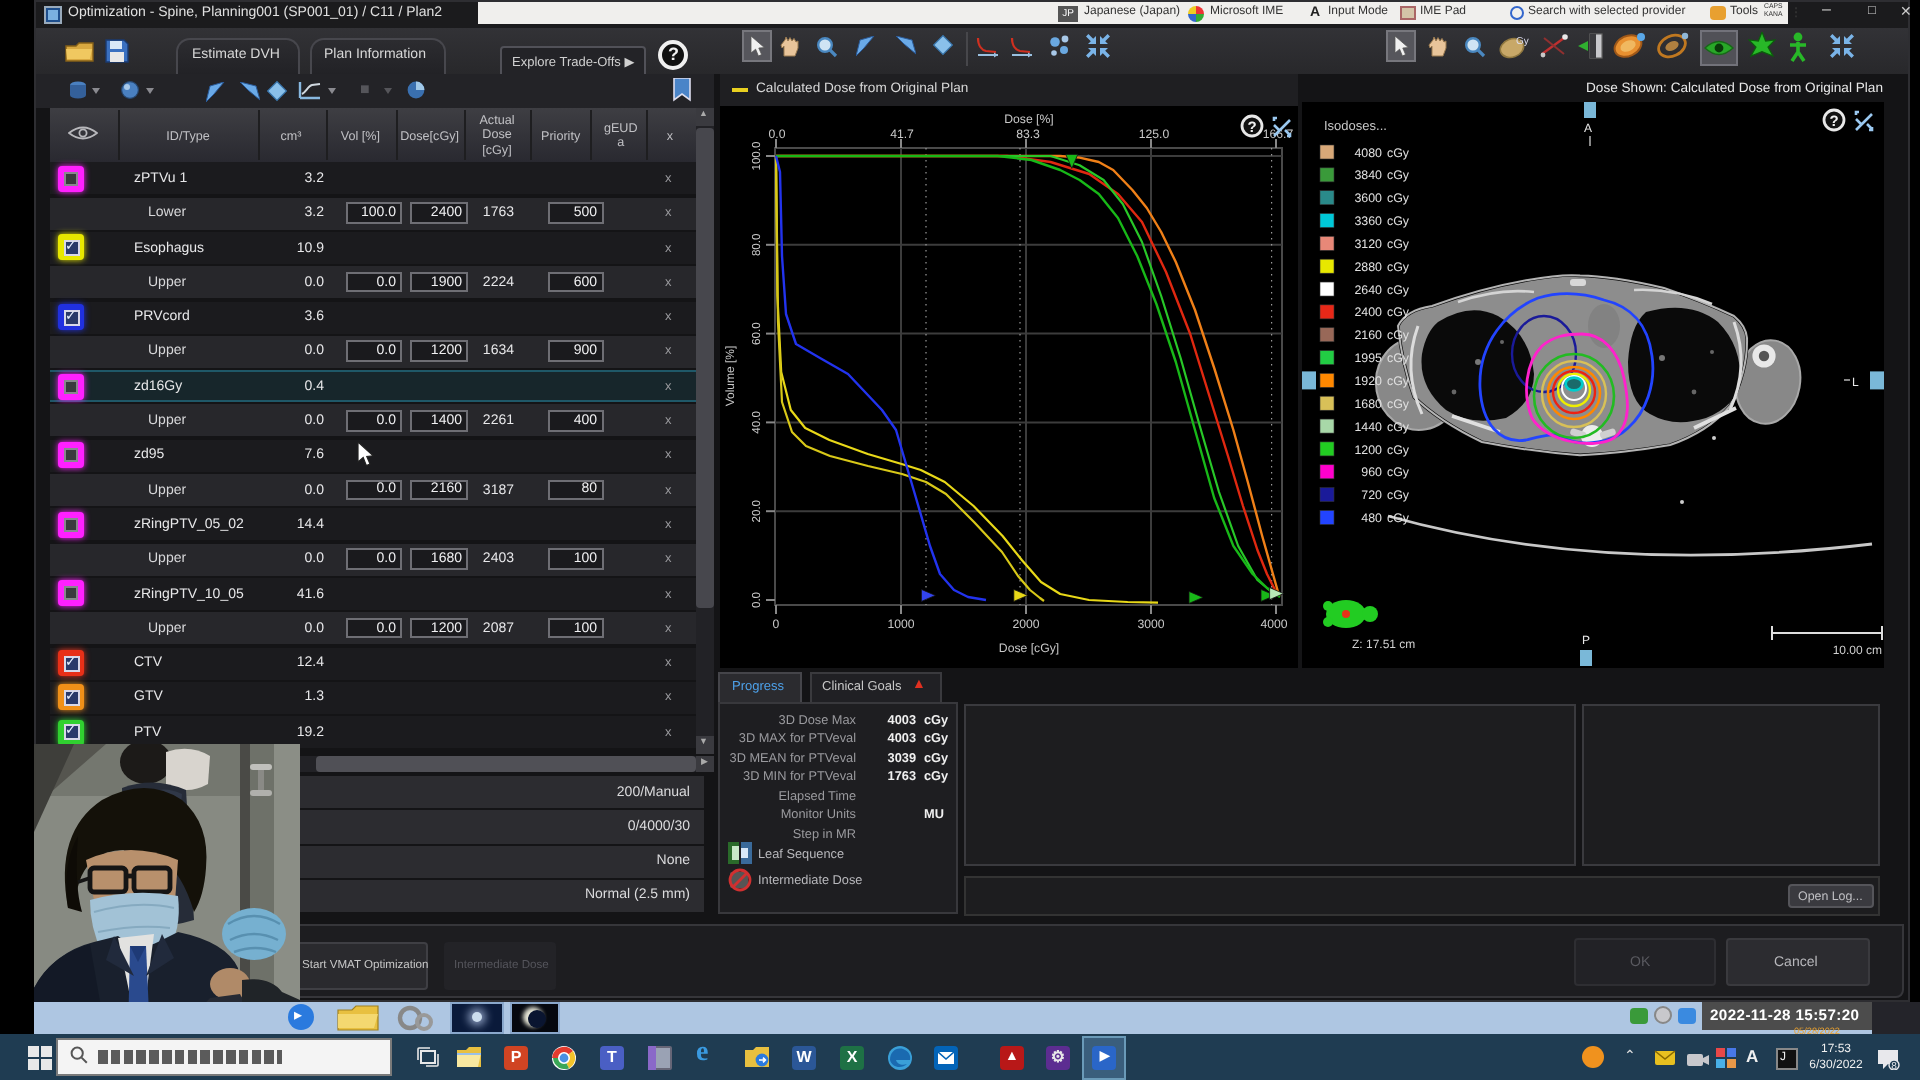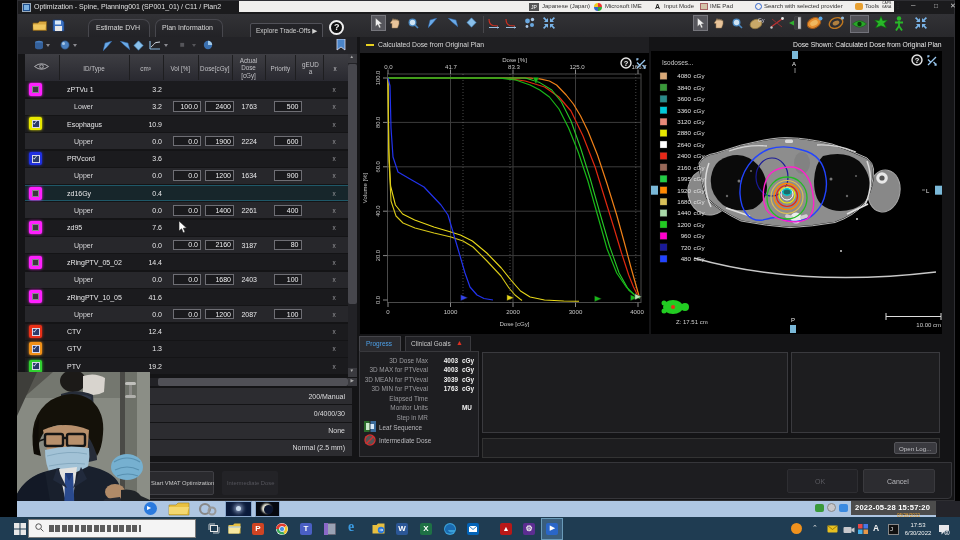--- a/index.html
+++ b/index.html
@@ -658,21 +658,21 @@
 <div class="a" style="left:225px;top:500.5px;width:27px;height:16px;background:#0a1a3a;border:1px solid #8aa8cc;box-sizing:border-box;">
       <div class="a" style="left:10px;top:4px;width:5px;height:5px;border-radius:50%;background:#cde;box-shadow:0 0 4px 2px #89b;"></div>
     </div>
 <div class="a" style="left:255px;top:500.5px;width:25px;height:16px;background:#05080f;border:1px solid #8aa8cc;box-sizing:border-box;">
       <div class="a" style="left:8px;top:3px;width:9px;height:9px;border-radius:50%;background:#0a1530;box-shadow:-2px -1px 2px 0.5px #e8e8d8;"></div>
     </div>
 <div class="a" style="left:815px;top:503.5px;width:9px;height:8px;background:#3a9a3a;border-radius:2px;"></div>
 <div class="a" style="left:827px;top:503px;width:9px;height:9px;border-radius:50%;background:#c8c8cc;border:1px solid #888;box-sizing:border-box;"></div>
 <div class="a" style="left:839px;top:503.5px;width:9px;height:8px;background:#3a8ae0;border-radius:2px;"></div>
 <div class="a" style="left:851px;top:500.5px;width:85px;height:14px;background:#4c4c4c;"></div>
-<div class="tx" style="left:855px;top:503px;font-size:7.6px;font-weight:bold;color:#fff;letter-spacing:0.2px;">2022-05-28 15:57:20</div>
+<div class="tx" style="left:855px;top:503px;font-size:7.6px;font-weight:bold;color:#fff;letter-spacing:0.2px;">2022-11-28 15:57:20</div>
 <div class="a" style="left:936px;top:500.5px;width:24px;height:16.5px;background:#24242a;"></div>
 <div class="tx" style="left:897px;top:512.5px;font-size:4.6px;color:#e8a030;">05/28/2022</div>
 <div class="a" style="left:0;top:517px;width:960px;height:23px;background:#1f3c52;"></div>
 <svg class="a" style="left:14px;top:523px;" width="12" height="12" viewBox="0 0 12 12">
       <g fill="#e8e8e8">
         <rect x="0" y="0" width="5.5" height="5.5"></rect>
         <rect x="6.5" y="0" width="5.5" height="5.5"></rect>
         <rect x="0" y="6.5" width="5.5" height="5.5"></rect>
         <rect x="6.5" y="6.5" width="5.5" height="5.5"></rect>
       </g>

